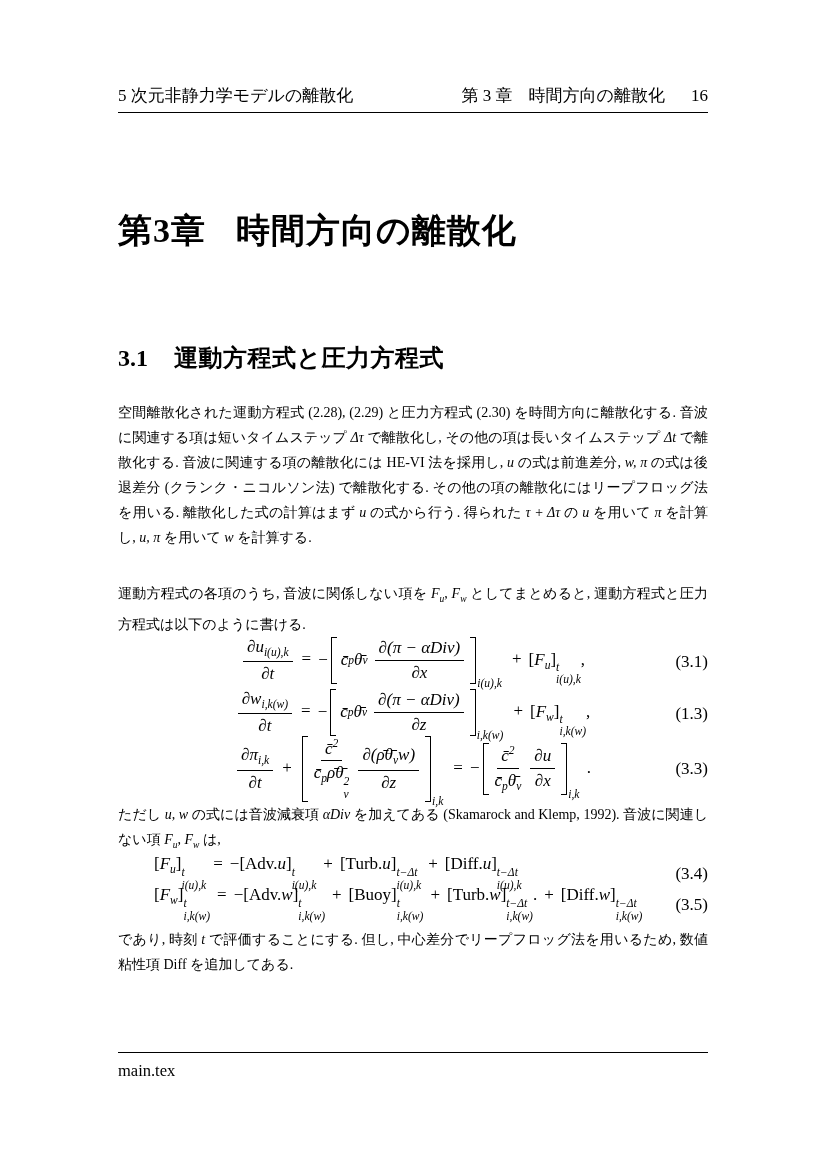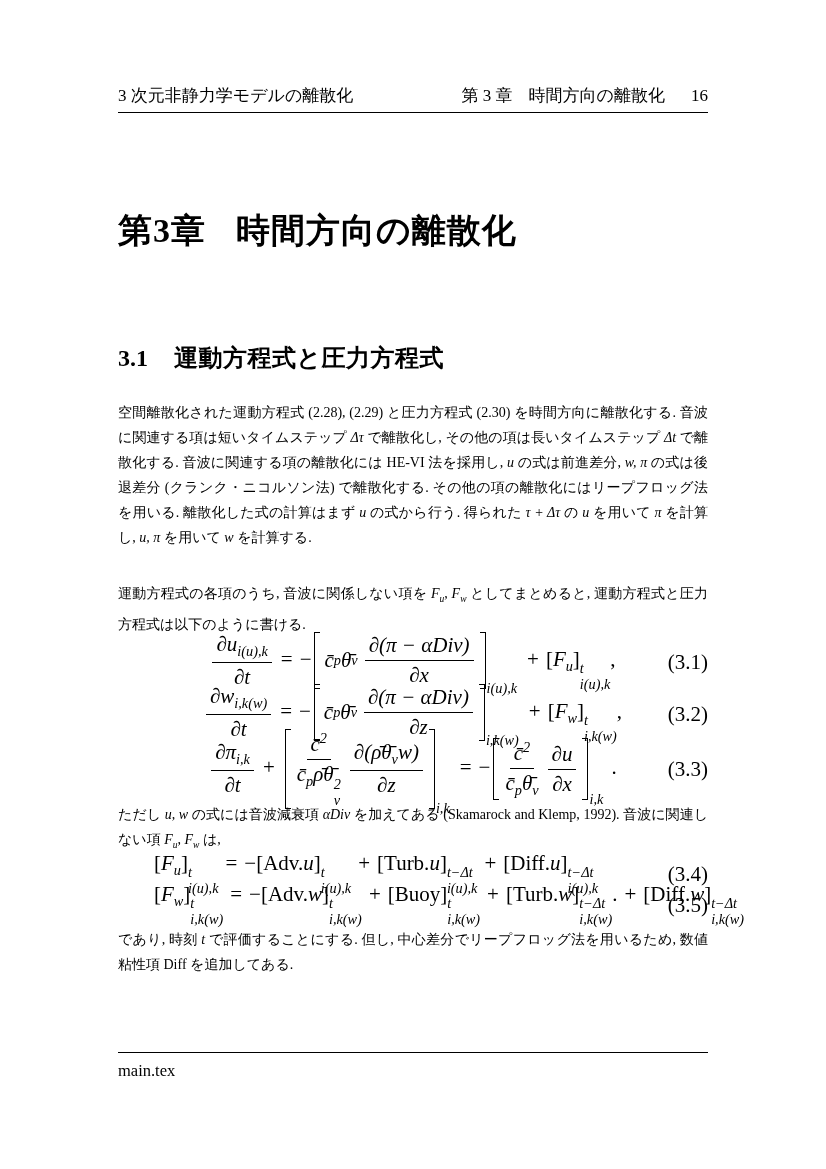--- a/index.html
+++ b/index.html
@@ -42,21 +42,21 @@
   }
   #p1 { top:400px; }
   #p2 { top:581px; }
   #p3 { top:802px; }
   #p4 { top:927px; }
 
   
   .eq-block { left:118px; width:590px; }
   #eqs1 { top:636px; }
   #eqs2 { top:858px; }
-  .eq { position:relative; display:flex; justify-content:center; align-items:center; font-size:21px; }
+  .eq { position:relative; display:flex; justify-content:center; align-items:center; font-size:17px; }
   .eq.tall { height:52px; }
   .eq.taller { height:58px; }
   .eq.short { height:31px;text-align:right; }
   .eq.left { justify-content:flex-start; padding-left:36px; }
   .eqno { position:absolute; right:0; top:50%; transform:translateY(-50%); font-style:normal; background:transparent; }
   .mrow { display:inline-block; white-space:nowrap; }
 
   
   .tk { }
   .it { font-style:italic; }
@@ -85,21 +85,21 @@
     display:flex; justify-content:space-between; align-items:baseline;
     font-size:16.5px;
   }
 </style>
 </head>
 <body>
 
 <div id="page">
 
   <div class="abs running-head">
-    <span>3 次元非静力学モデルの離散化</span>
+    <span>5 次元非静力学モデルの離散化</span>
     <span class="rh-right">
       <span class="rh-chapter">第 3 章</span>
       <span class="rh-title">時間方向の離散化</span>
       <span>16</span>
     </span>
   </div>
 
   <div class="abs chapter-heading">
     <span class="num">第3章</span>
     <span class="ttl">時間方向の離散化</span>
@@ -155,21 +155,21 @@
                 <span class="fr-num"><span class="tk it">∂(π − αDiv)</span></span>
                 <span class="fr-den"><span class="tk it">∂z</span></span>
               </span>
             </span>
             <span class="brk rbrk"></span>
             <span class="gsub">i,k(w)</span>
           </span><span class="tk op">+</span><span class="tk">[</span><span class="tk it">F</span><sub class="sb">w</sub><span class="tk">]</span><span class="ss">
             <span class="ss-top">t</span>
             <span class="ss-bot">i,k(w)</span>
           </span><span class="tk">,</span></span>
-      <span class="eqno">(3.2)</span>
+      <span class="eqno">(1.3)</span>
     </div>
     <div class="eq taller">
       <span class="mrow"><span class="frac">
             <span class="fr-num"><span class="tk it">∂π</span><sub class="sb">i,k</sub></span>
             <span class="fr-den"><span class="tk it">∂t</span></span>
           </span><span class="tk op">+</span><span class="grp">
             <span class="brk lbrk"></span>
             <span class="grp-c">
               <span class="frac">
                 <span class="fr-num"><span class="tk it">c̄</span><sup class="sp2">2</sup></span>

